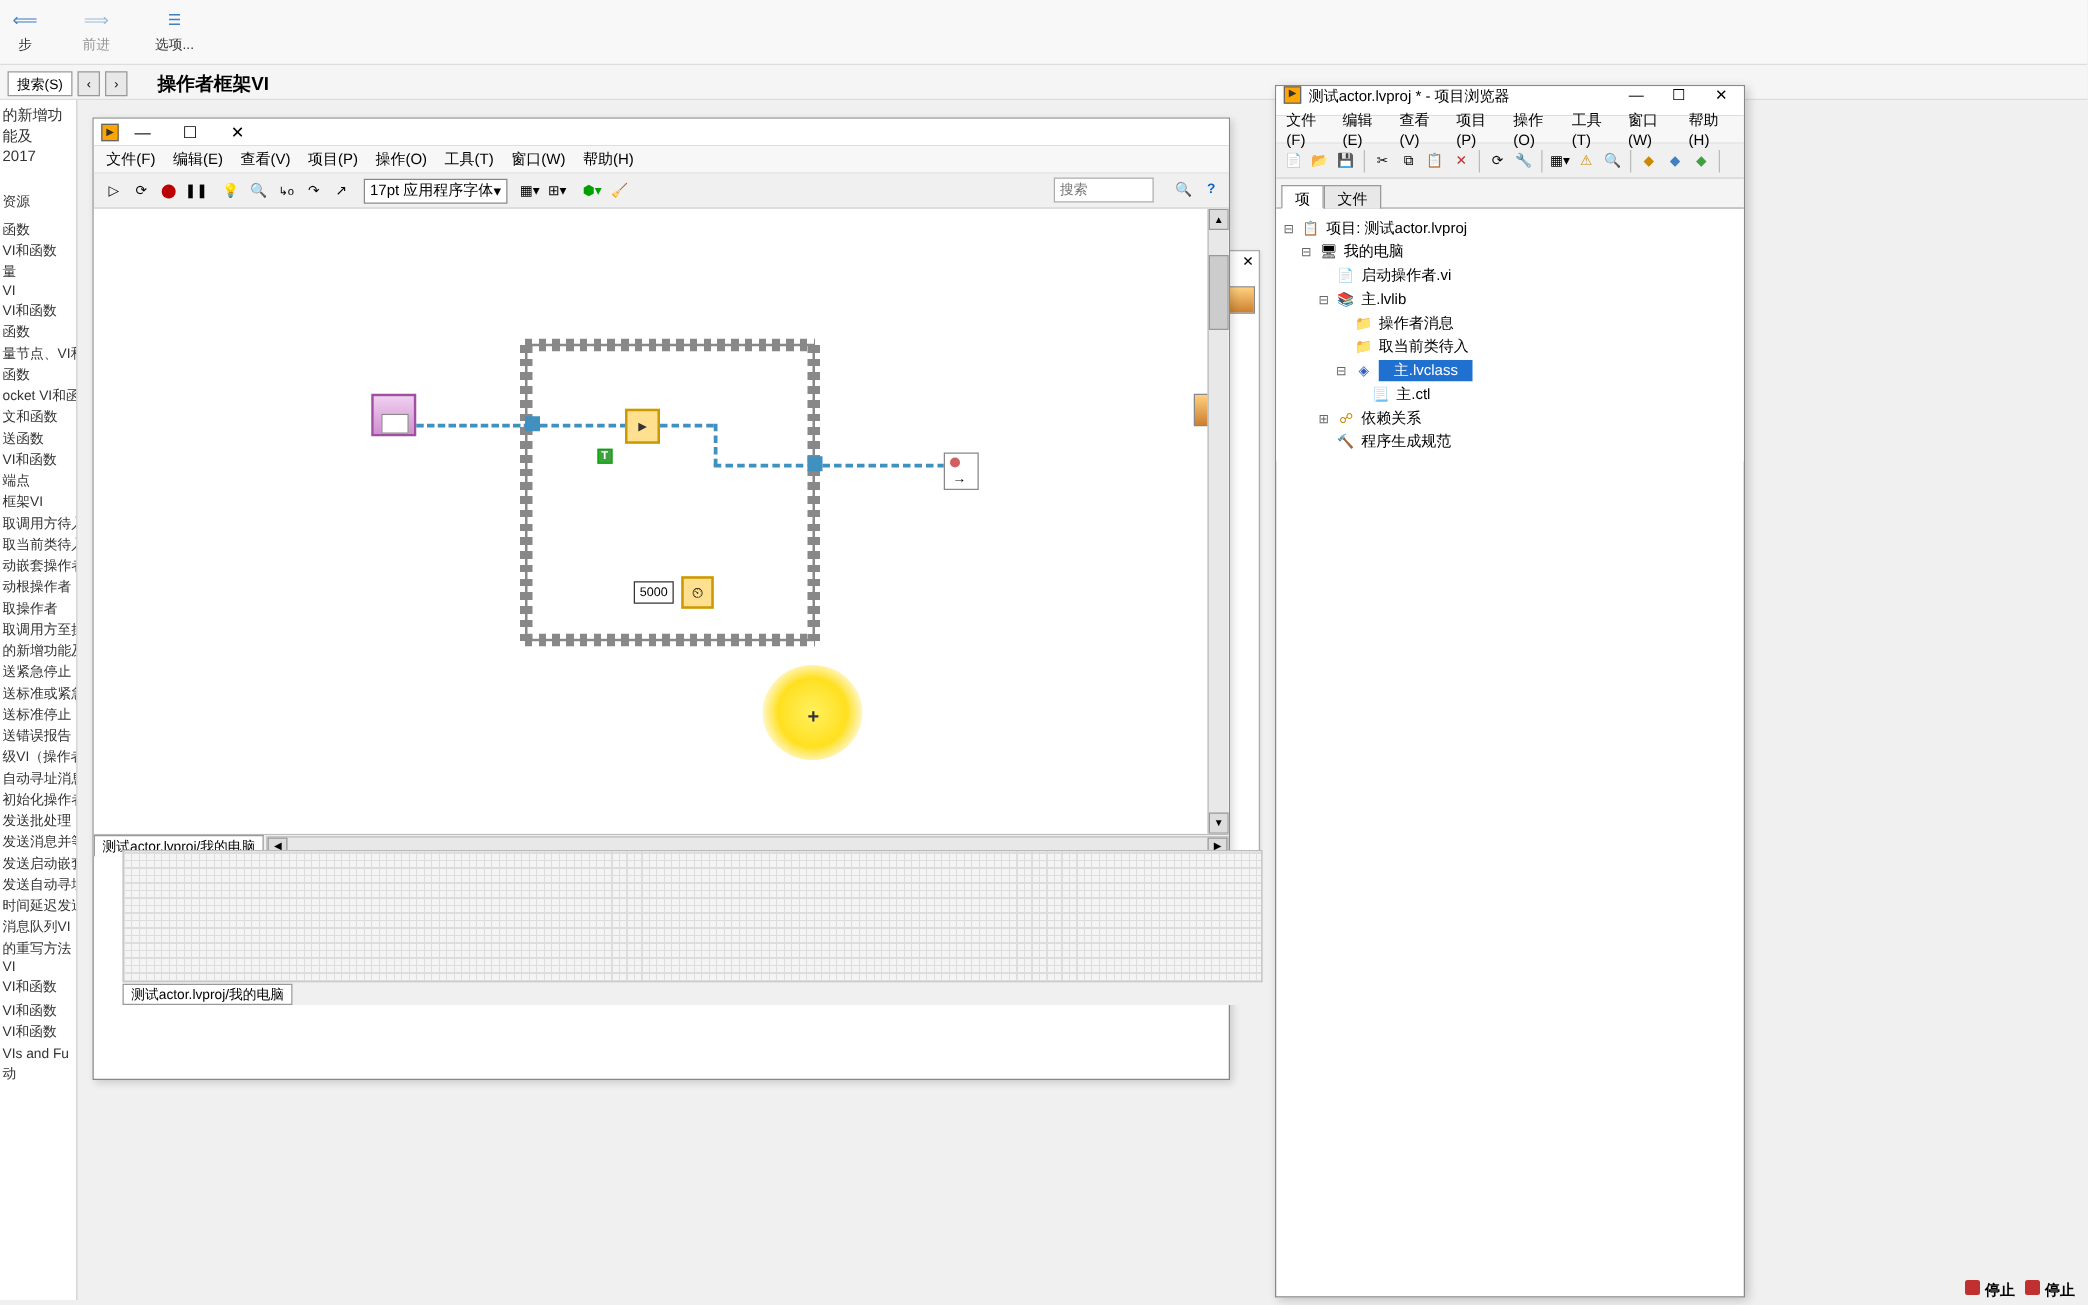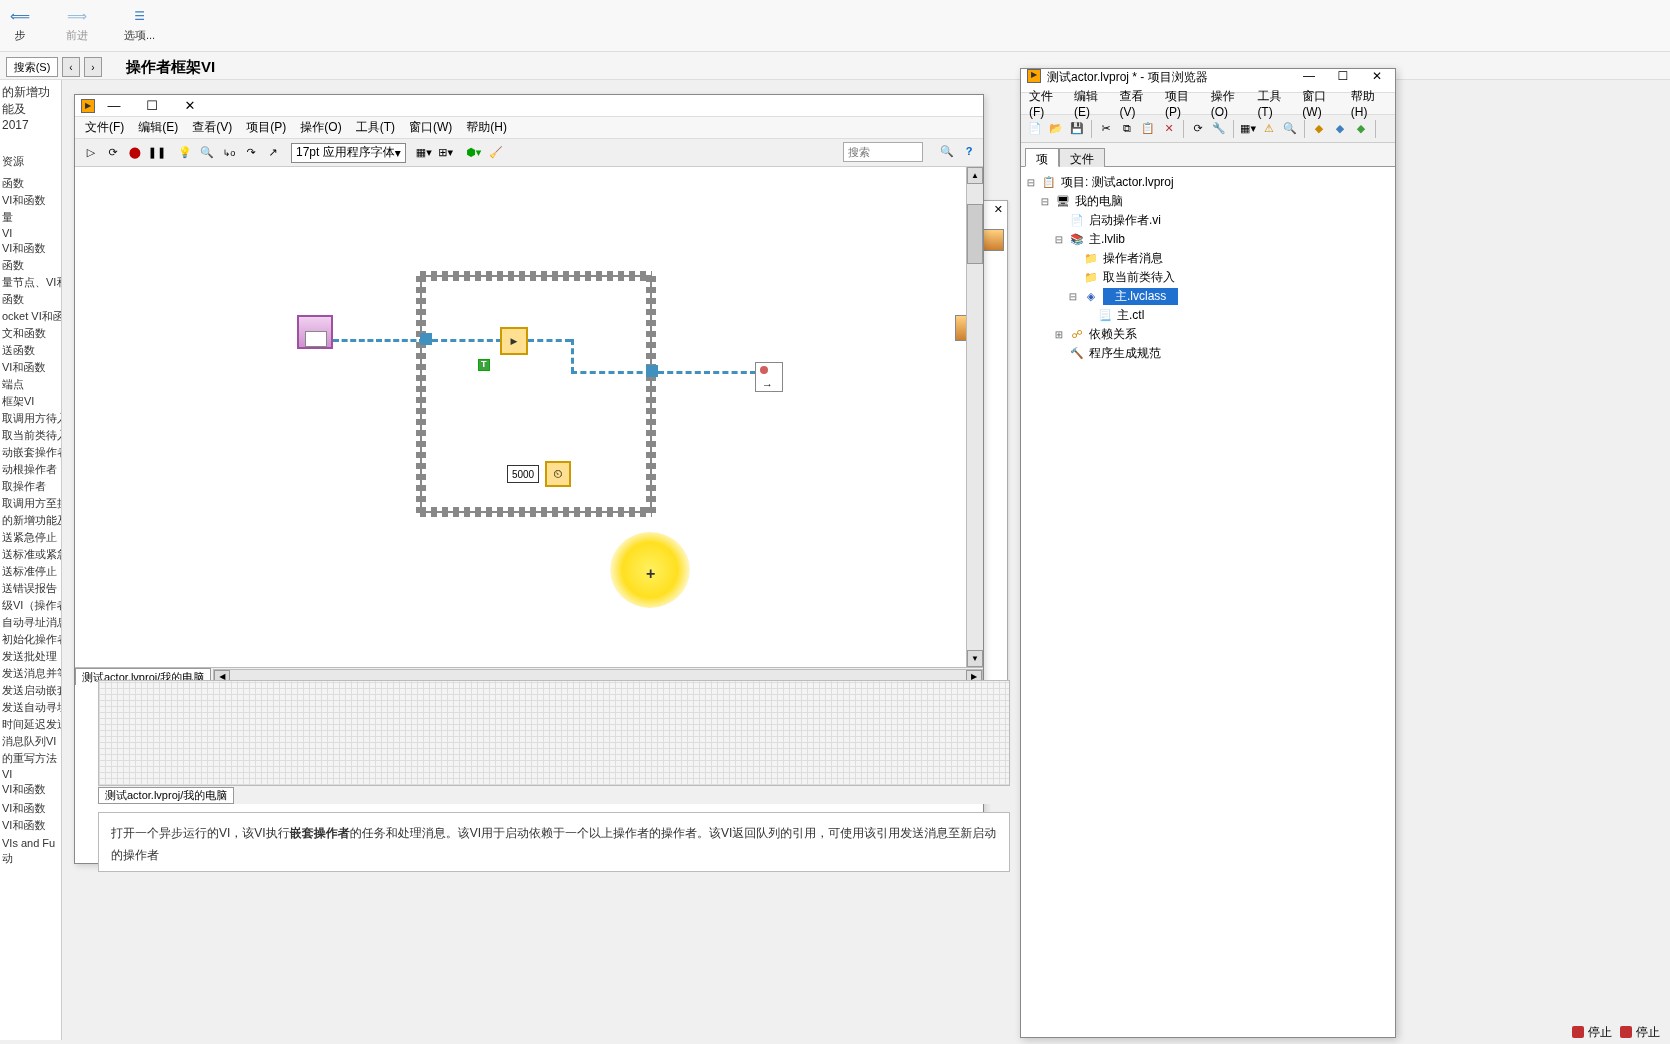--- a/index.html
+++ b/index.html
@@ -116,21 +116,21 @@
 .proj-tree{ padding:6px 4px; background:#fff;}
 .tree-row{ display:flex; align-items:center; gap:4px; padding:1px 0; cursor:pointer;}
 .tree-row .exp{ width:12px; font-size:10px; color:#666; text-align:center;}
 .tree-row .ico{ width:16px; height:16px; display:flex; align-items:center; justify-content:center; font-size:11px;}
 .tree-row .lbl{ font-size:12px;}
 .tree-row.selected .lbl{ background:#2070d0; color:#fff; padding:0 12px;}
 .ind1{padding-left:14px;} .ind2{padding-left:28px;} .ind3{padding-left:42px;} .ind4{padding-left:56px;}
 
 
 .status-bar{position:absolute; right:0; bottom:0; height:24px; display:flex; align-items:center; gap:8px; padding:0 10px; font-size:12px;}
-.status-item{display:flex; align-items:center; gap:4px;}
+.status-item{display:flex; align-items:flex-start; gap:4px;font-weight:bold;}
 .status-item .dot{width:12px; height:12px; background:#c03030; border-radius:2px;}
 
 .arrow-ico{ color:#4080c0; font-size:14px;}
 </style>
 </head>
 <body>
 
 <div class="top-toolbar">
   <div class="top-btn">
     <div class="ico arrow-ico">⟸</div>
@@ -294,26 +294,20 @@
     </div>
   </div>
 </div>
 
 <div class="lower-area">
   <div class="grid-bg"></div>
   <div class="lower-tab">
     <div class="tab">测试actor.lvproj/我的电脑</div>
   </div>
   <div style="height:8px"></div>
-  <div class="help-box">
-    <p>
-      <span>打开一个异步运行的VI，该VI执行</span><span class="bold">嵌套操作者</span><span>的任务和处理消息。该VI用于启动依赖于一个以上操作者的操作者。该VI返回队列的引用，可使用该引用发送消息至新启动的操作者</span>
-    </p>
-
-  </div>
 </div>
 
 <div class="proj-window">
   <div class="proj-title">
     <div class="lv-ico"></div>
     <div class="txt">测试actor.lvproj * - 项目浏览器</div>
     <div class="win-btns">
       <span>—</span>
       <span>☐</span>
       <span>✕</span>

